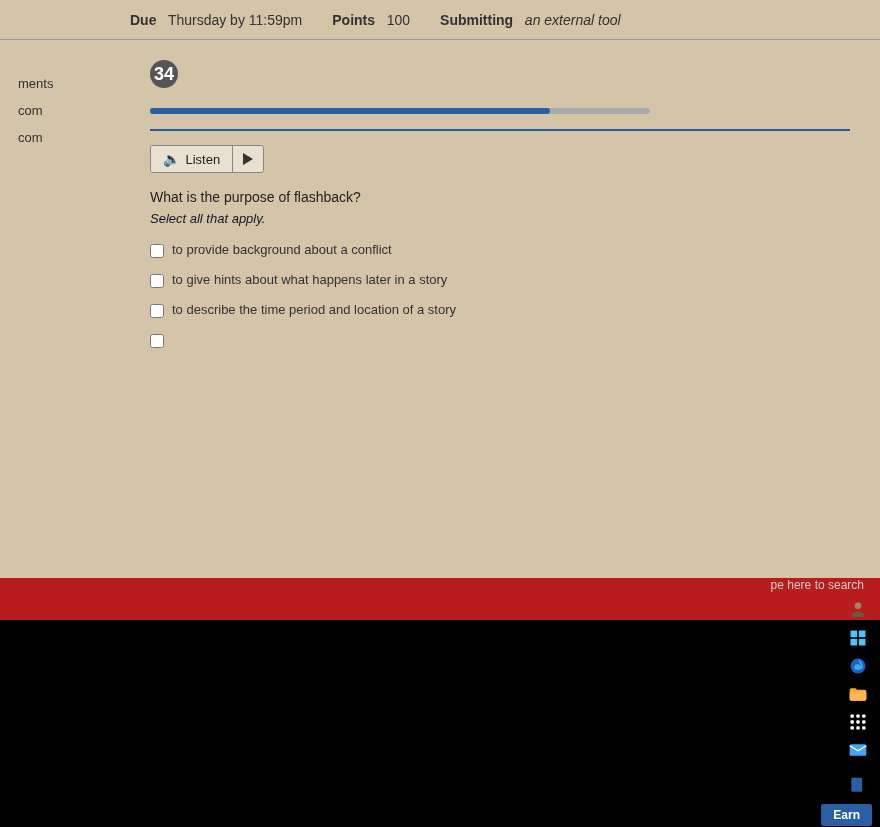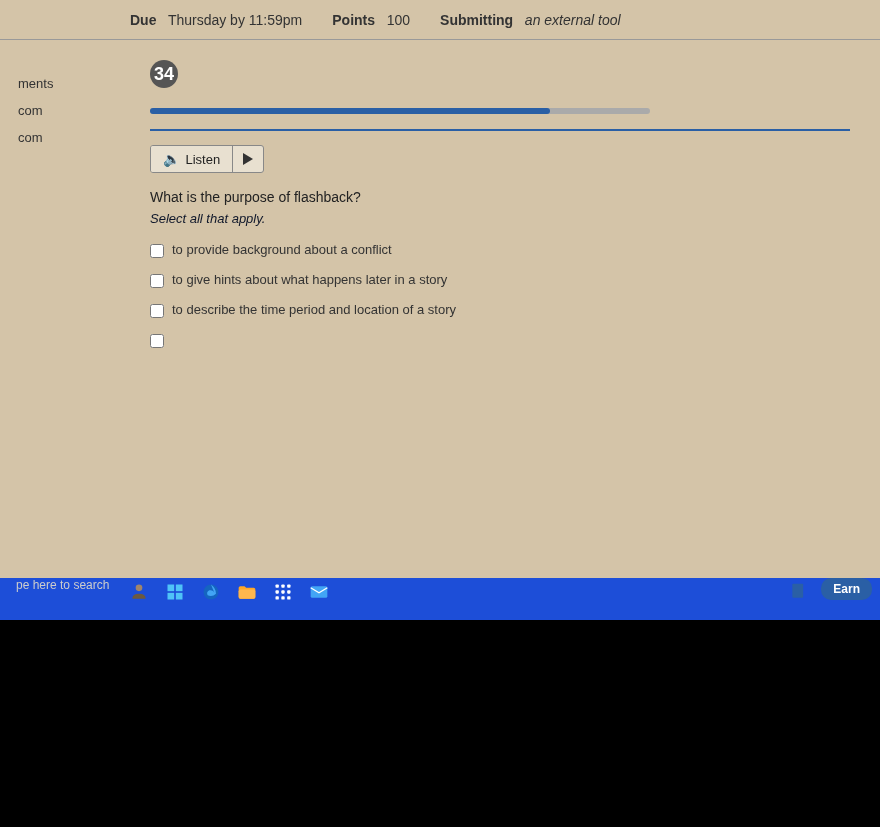--- a/index.html
+++ b/index.html
@@ -176,26 +176,27 @@
       height: 14px;
       flex-shrink: 0;
     }
 
     .taskbar {
       position: absolute;
       bottom: 207px;
       left: 0;
       width: 100%;
       height: 42px;
-      background: #1d4ed8;
-      display: flex;
-      align-items: flex-start;
+      background: #b91c1c;
+      display: flex;
+      align-items: flex-end;
       padding: 0 8px;
       gap: 8px;
       z-index: 10;
+      flex-direction: column;
     }
 
     .taskbar-search {
       font-size: 12px;
       color: #ccc;
       padding: 0 8px;
       flex-shrink: 0;
     }
 
     .taskbar-icon {
@@ -216,21 +217,21 @@
     .taskbar-spacer {
       flex: 1;
     }
 
     .earn-badge {
       background: #2a5fa5;
       color: white;
       font-size: 12px;
       font-weight: bold;
       padding: 4px 12px;
-      border-radius: 10px;
+      border-radius: 2px;
       cursor: pointer;
     }
 
     .black-area {
       position: absolute;
       bottom: 0;
       left: 0;
       width: 100%;
       height: 207px;
       background: #000;

